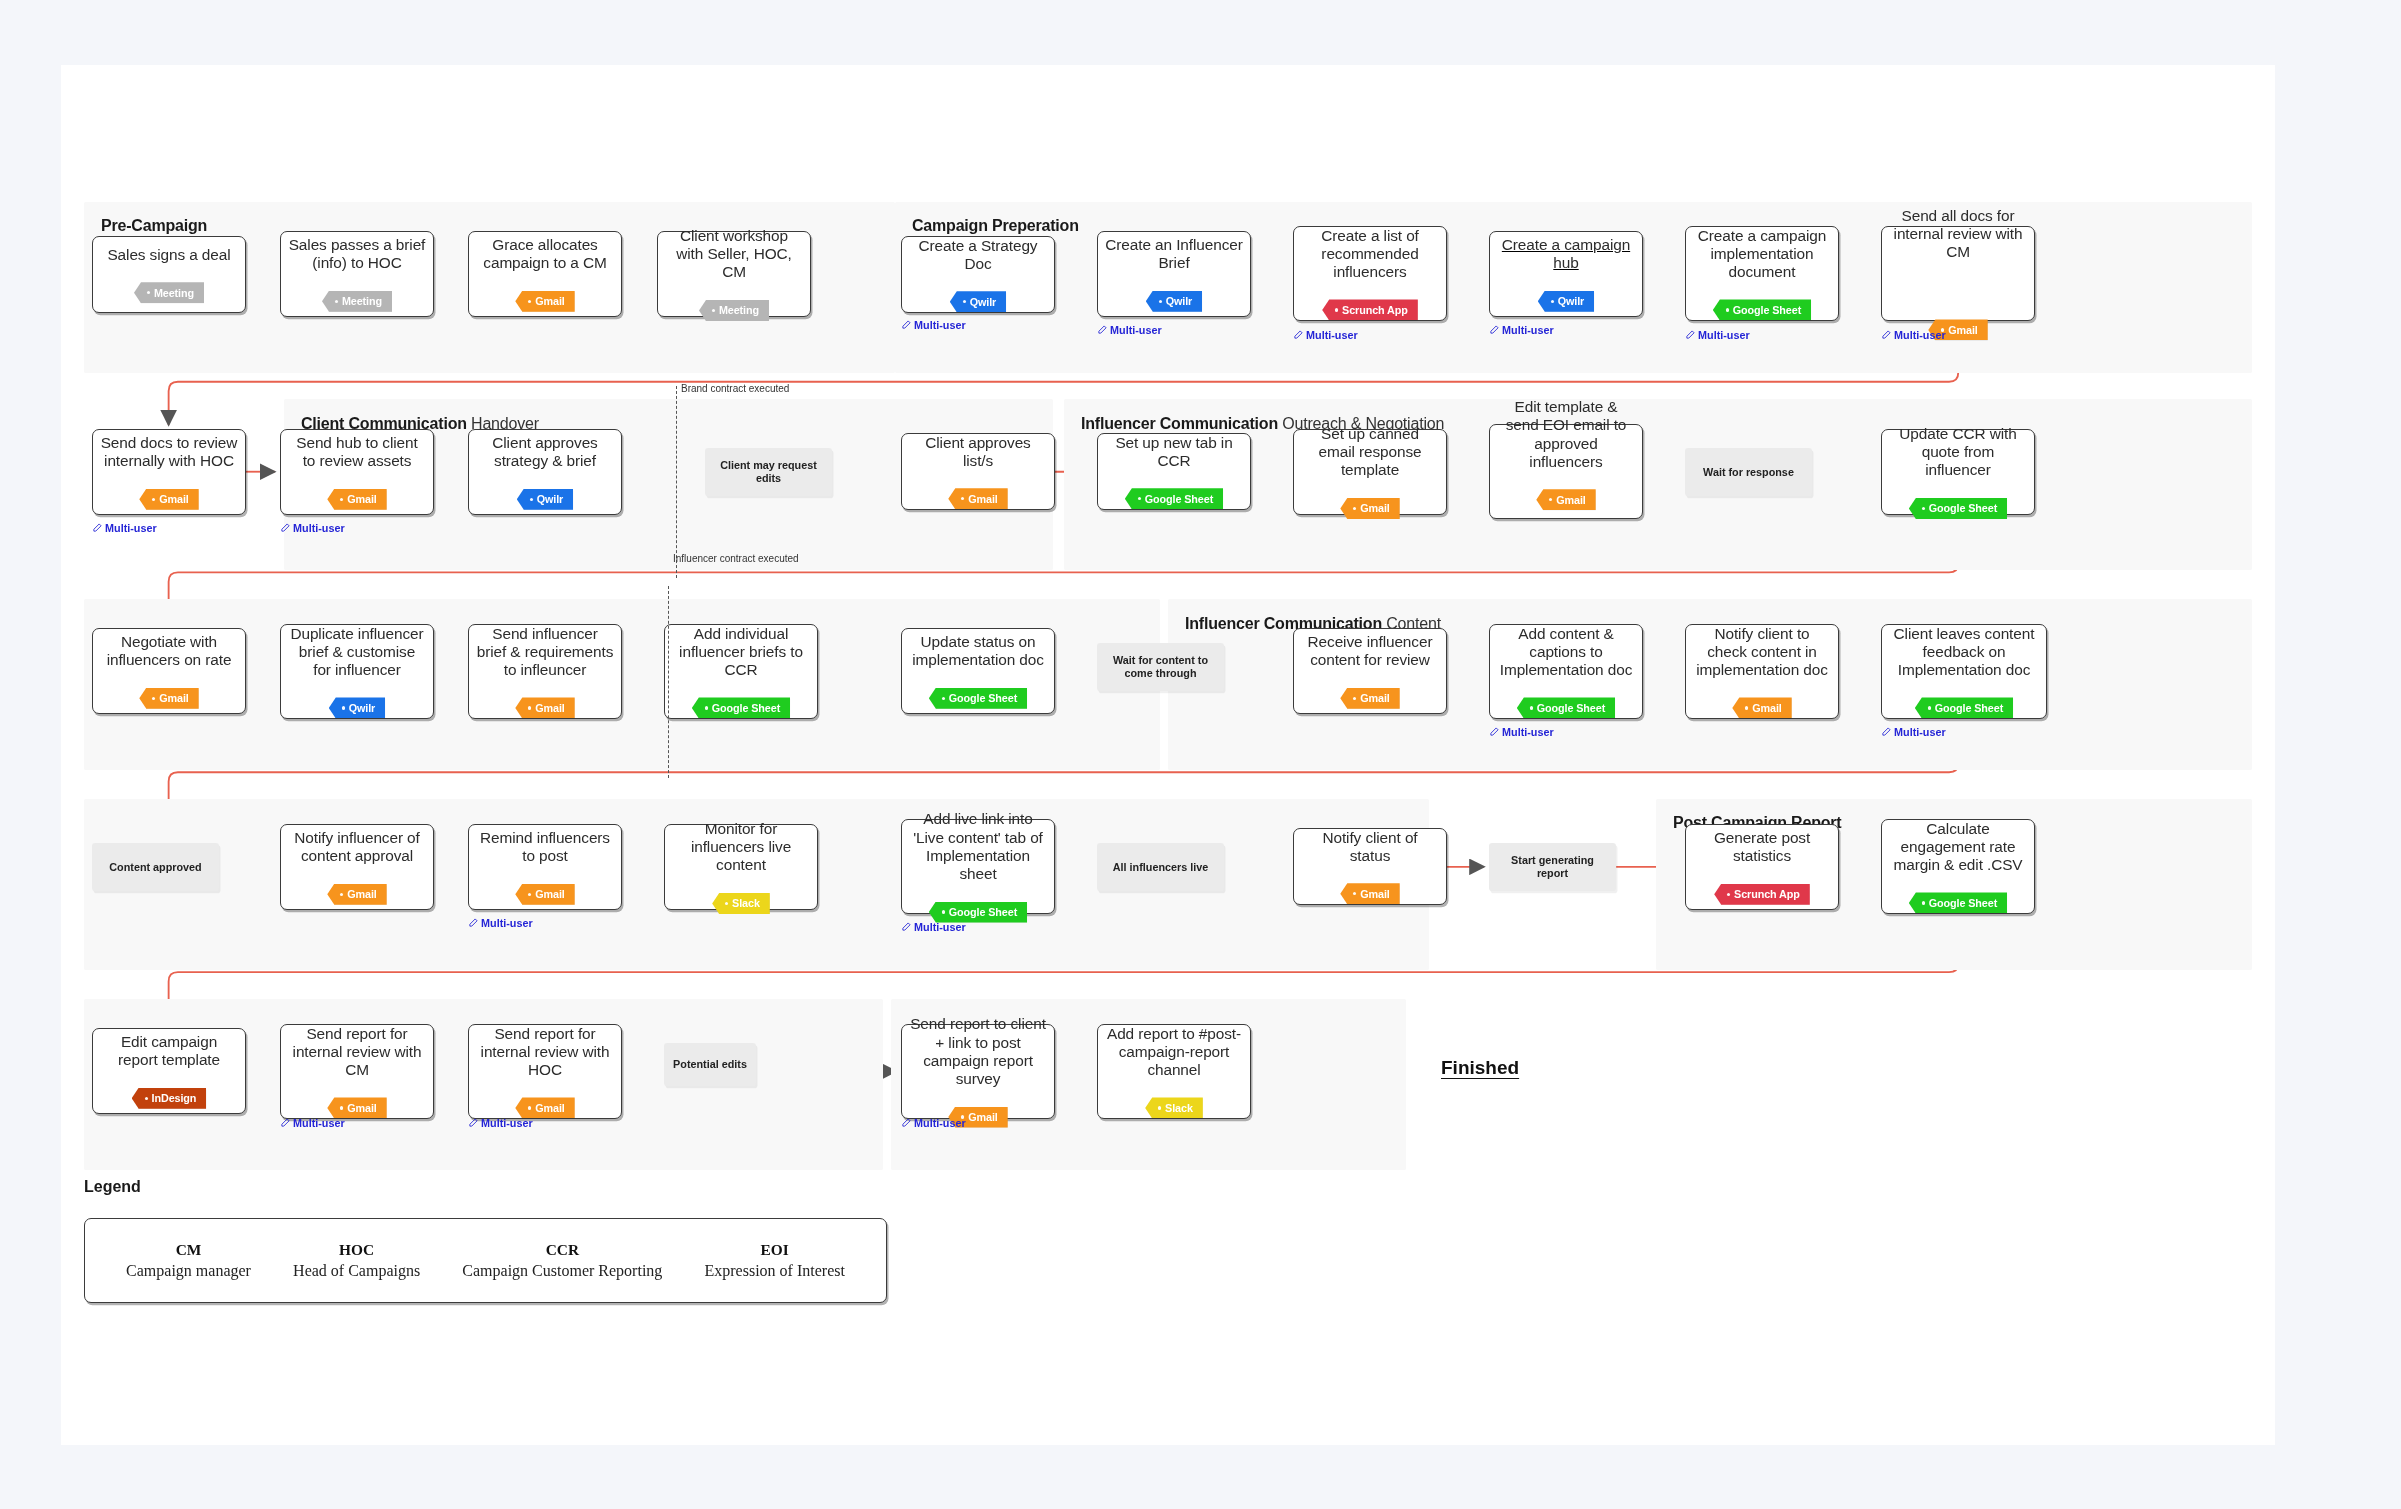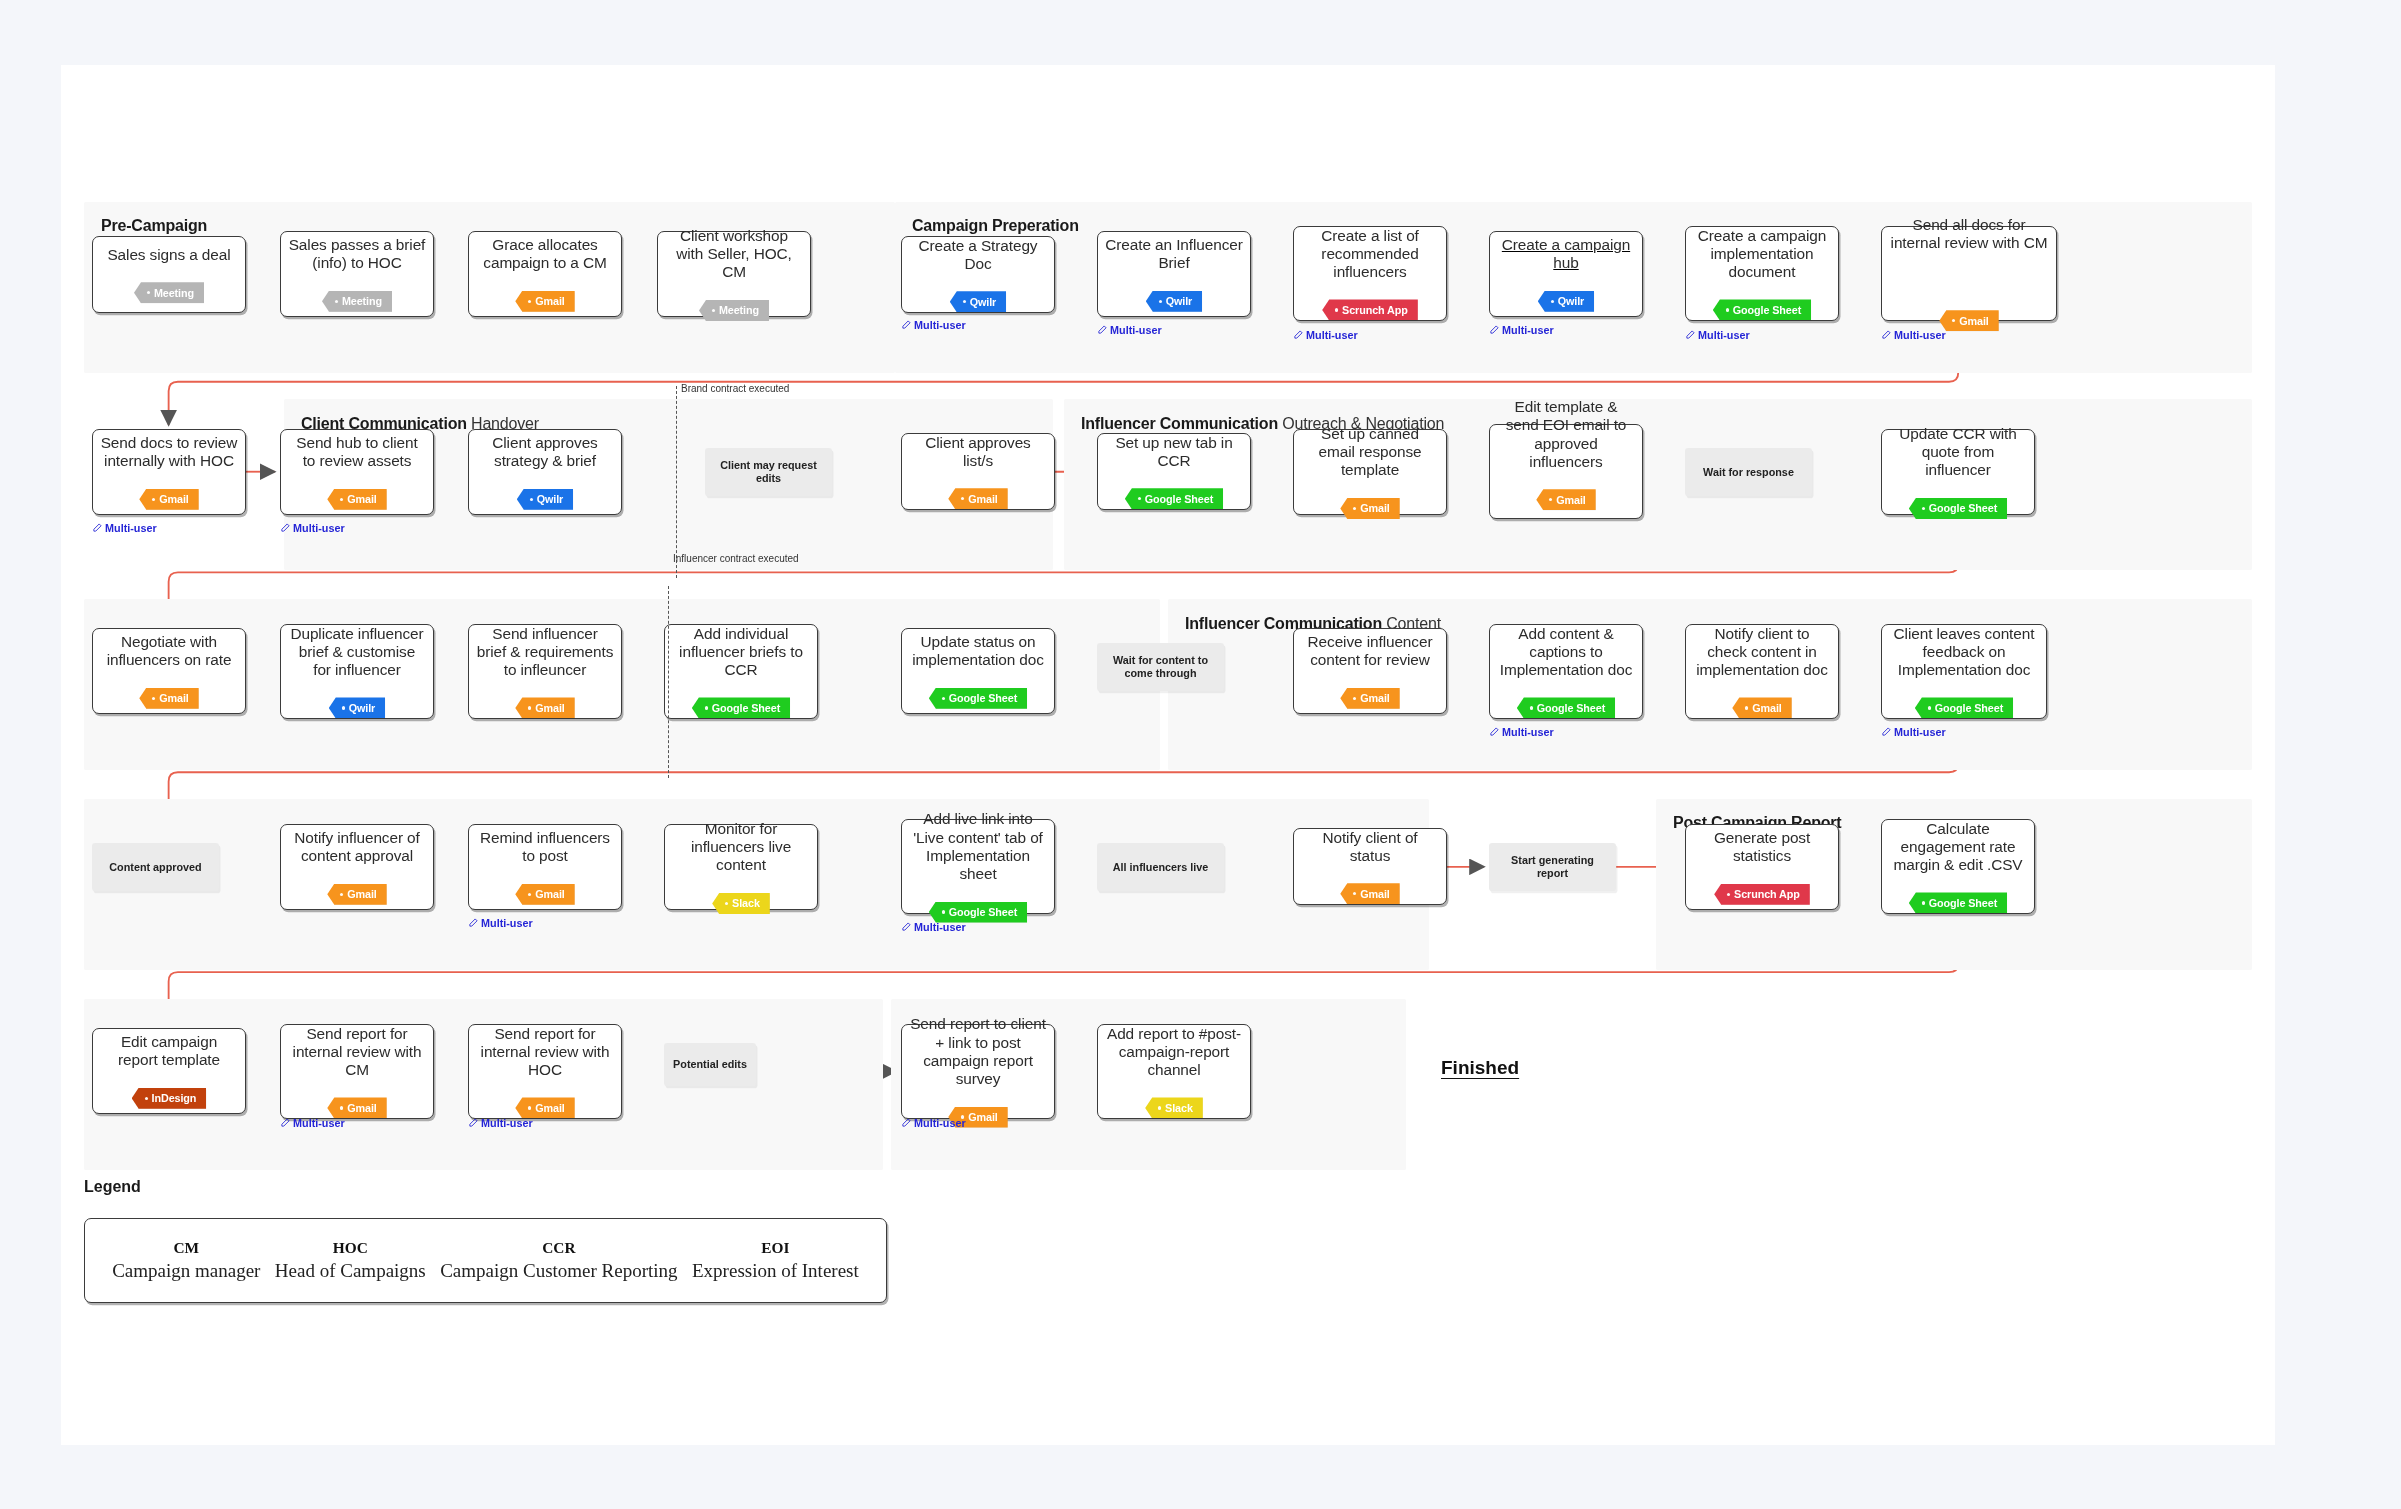--- a/index.html
+++ b/index.html
@@ -98,21 +98,21 @@
   }
   .legend-box{
     position:absolute;box-sizing:border-box;background:#fff;
     border:1.9px solid #3b3b3b;border-radius:7px;
     box-shadow:1.5px 2.3px 0 rgba(0,0,0,0.30);
     display:flex;align-items:center;justify-content:space-around;
     padding:0 20px;
   }
   .legend-item{text-align:center;font-family:Liberation Serif, serif;}
   .legend-item .abbr{font-size:15.4px;font-weight:bold;color:#111;}
-  .legend-item .full{font-size:19px;color:#222;margin-top:2.3px;}
+  .legend-item .full{font-size:16px;color:#222;margin-top:2.3px;}
 </style>
 </head>
 <body>
 
 <div id="page">
   <div id="canvas">
 
     <svg class="wires" viewBox="0 0 2880 1795">
       <defs>
         <marker id="ar" markerWidth="9" markerHeight="9" refX="8" refY="4.5" orient="auto">
@@ -256,21 +256,21 @@
             <span>Qwilr</span>
           </span></div>
       </div>
       <div class="node" style="left: 1624px; top: 161px; width: 154px; height: 95px;">
         <div class="label">Create a campaign implementation document</div>
         <div class="badge-wrap" style="margin-top: 9.2px;"><span class="badge gsheet">
             <span class="dot"></span>
             <span>Google Sheet</span>
           </span></div>
       </div>
-      <div class="node" style="left: 1820px; top: 161px; width: 176px; height: 95px; gap: 40px;">
+      <div class="node" style="left: 1820px; top: 161px; width: 154px; height: 95px; gap: 40px;">
         <div class="label">Send all docs for internal review with CM</div>
         <div class="badge-wrap" style="margin-top: 9.2px;"><span class="badge gmail">
             <span class="dot"></span>
             <span>Gmail</span>
           </span></div>
       </div>
       <div class="node" style="left: 31px; top: 364px; width: 154px; height: 86px;">
         <div class="label">Send docs to review internally with HOC</div>
         <div class="badge-wrap" style="margin-top: 9.2px;"><span class="badge gmail">
             <span class="dot"></span>

